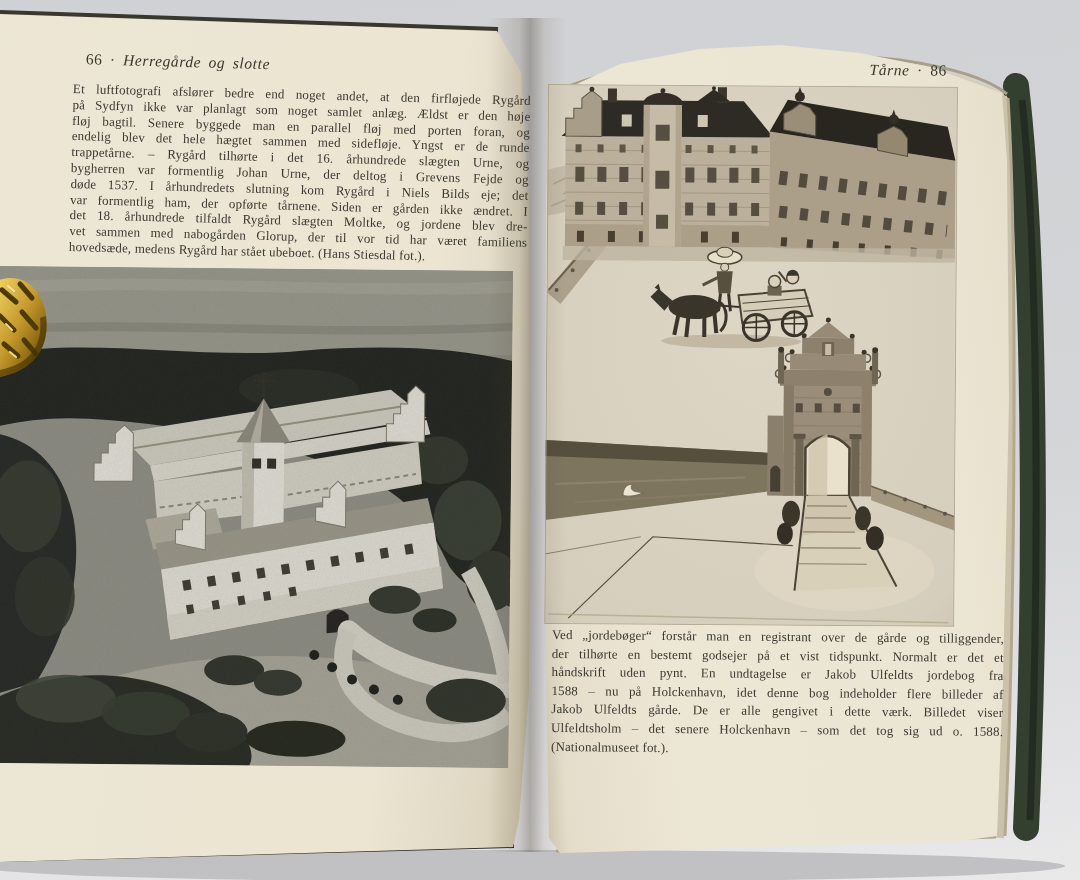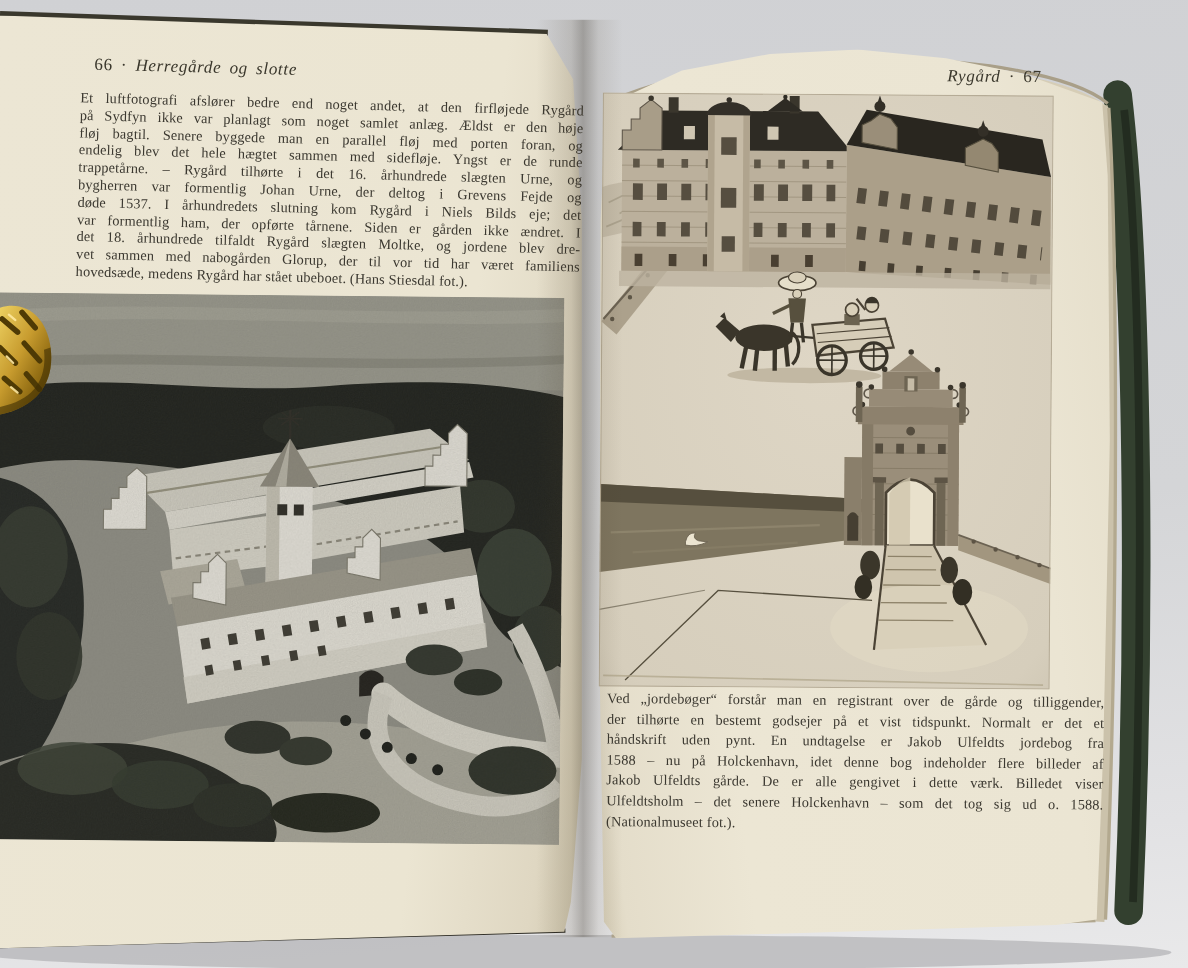--- a/index.html
+++ b/index.html
@@ -177,23 +177,23 @@
     </g>
     <g stroke="#ffe9a0" stroke-width="2" opacity=".9" stroke-linecap="round">
       <line x1="14" y1="14" x2="20" y2="19"></line>
         <line x1="12" y1="52" x2="18" y2="58"></line>
       <line x1="16" y1="80" x2="22" y2="85"></line>
     </g>
     <path d="M52,44 C56,76 40,100 0,106 L0,99 C36,94 49,74 46,46 Z" fill="#3f2e03" opacity=".6"></path>
   </svg>
 
   <div class="abs runhead runhead-right">
-    <span class="ttl">Rygård</span>
+    <span class="ttl">Tårne</span>
     <span>·</span>
-    <span class="num">67</span>
+    <span class="num">86</span>
   </div>
 
   <svg class="abs plate" width="410" height="540" viewBox="0 0 410 540">
     <defs>
       <radialGradient id="vig" cx=".5" cy=".45" r=".85">
         <stop offset="0" stop-color="#ded6c5"></stop>
           <stop offset=".8" stop-color="#d6cebc"></stop>
           <stop offset="1" stop-color="#c8c0ad"></stop>
       </radialGradient>
     </defs>

